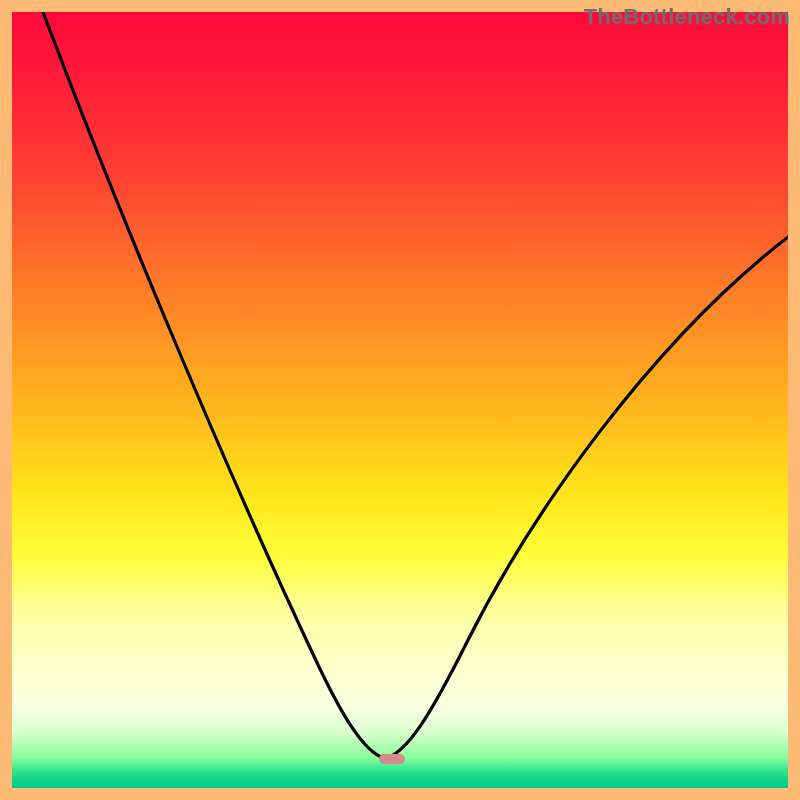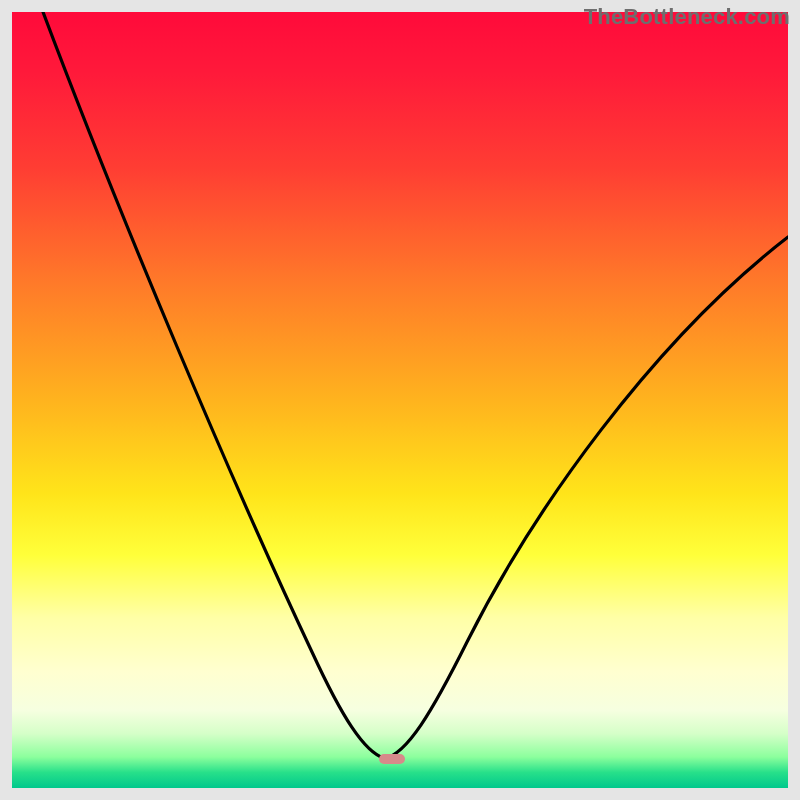--- a/index.html
+++ b/index.html
@@ -8,21 +8,21 @@
     width: 800px;
     height: 800px;
     background: #000;
     font-family: Arial, Helvetica, sans-serif;
     overflow: hidden;
   }
   .frame {
     position: relative;
     width: 800px;
     height: 800px;
-    background: #e5e5e5;
+    background: #fdba74;
   }
   .plot-area {
     position: absolute;
     left: 12px;
     top: 12px;
     width: 776px;
     height: 776px;
     background: #000;
   }
   .gradient {

